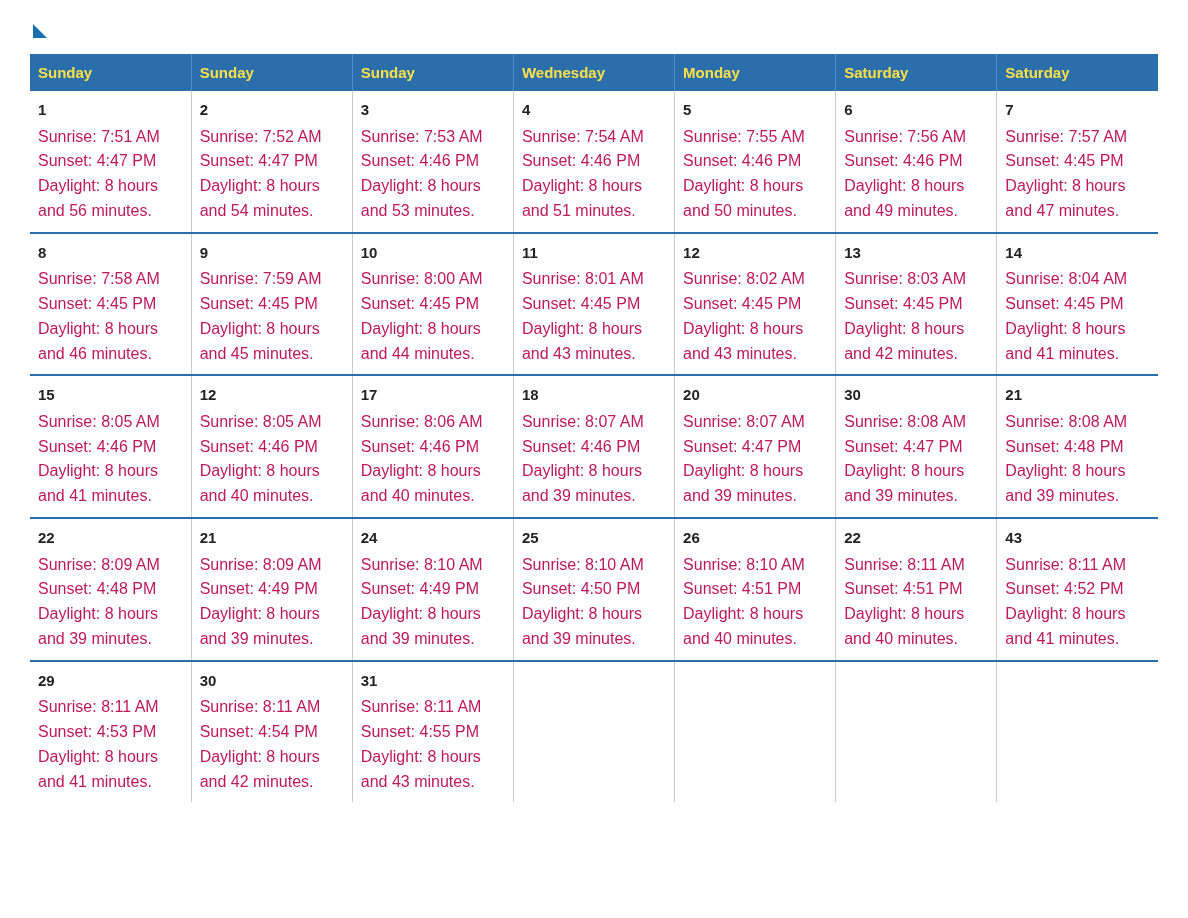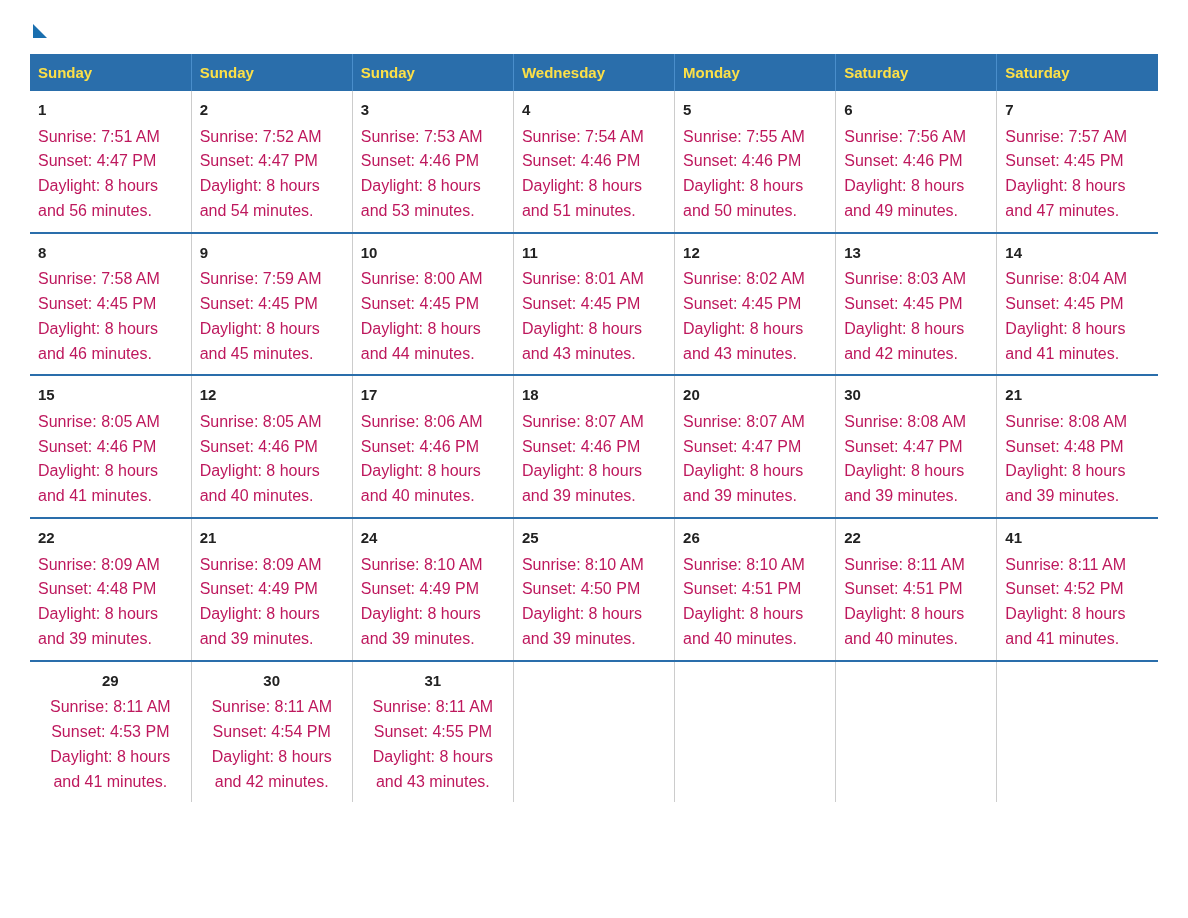--- a/index.html
+++ b/index.html
@@ -97,21 +97,20 @@
       margin-bottom: 3px;
       color: #222;
     }
     .day-info {
       font-size: 16px;
       color: #be185d;
       line-height: 1.55;
     }
     tbody tr:last-child td {
       border-bottom: none;
-      text-align: center;
     }
   </style>
 </head>
 <body>
 
 <div class="header">
   <div class="logo">
     <div class="logo-top">
       <span class="logo-general"></span>
       <div class="logo-triangle"></div>
@@ -246,21 +245,21 @@
         </td>
         <td>
           <span class="day-number">26</span>
           <div class="day-info">Sunrise: 8:10 AM<br>Sunset: 4:51 PM<br>Daylight: 8 hours and 40 minutes.</div>
         </td>
         <td>
           <span class="day-number">22</span>
           <div class="day-info">Sunrise: 8:11 AM<br>Sunset: 4:51 PM<br>Daylight: 8 hours and 40 minutes.</div>
         </td>
         <td>
-          <span class="day-number">41</span>
+          <span class="day-number">43</span>
           <div class="day-info">Sunrise: 8:11 AM<br>Sunset: 4:52 PM<br>Daylight: 8 hours and 41 minutes.</div>
         </td>
       </tr>
       <tr>
         <td>
           <span class="day-number">29</span>
           <div class="day-info">Sunrise: 8:11 AM<br>Sunset: 4:53 PM<br>Daylight: 8 hours and 41 minutes.</div>
         </td>
         <td>
           <span class="day-number">30</span>

